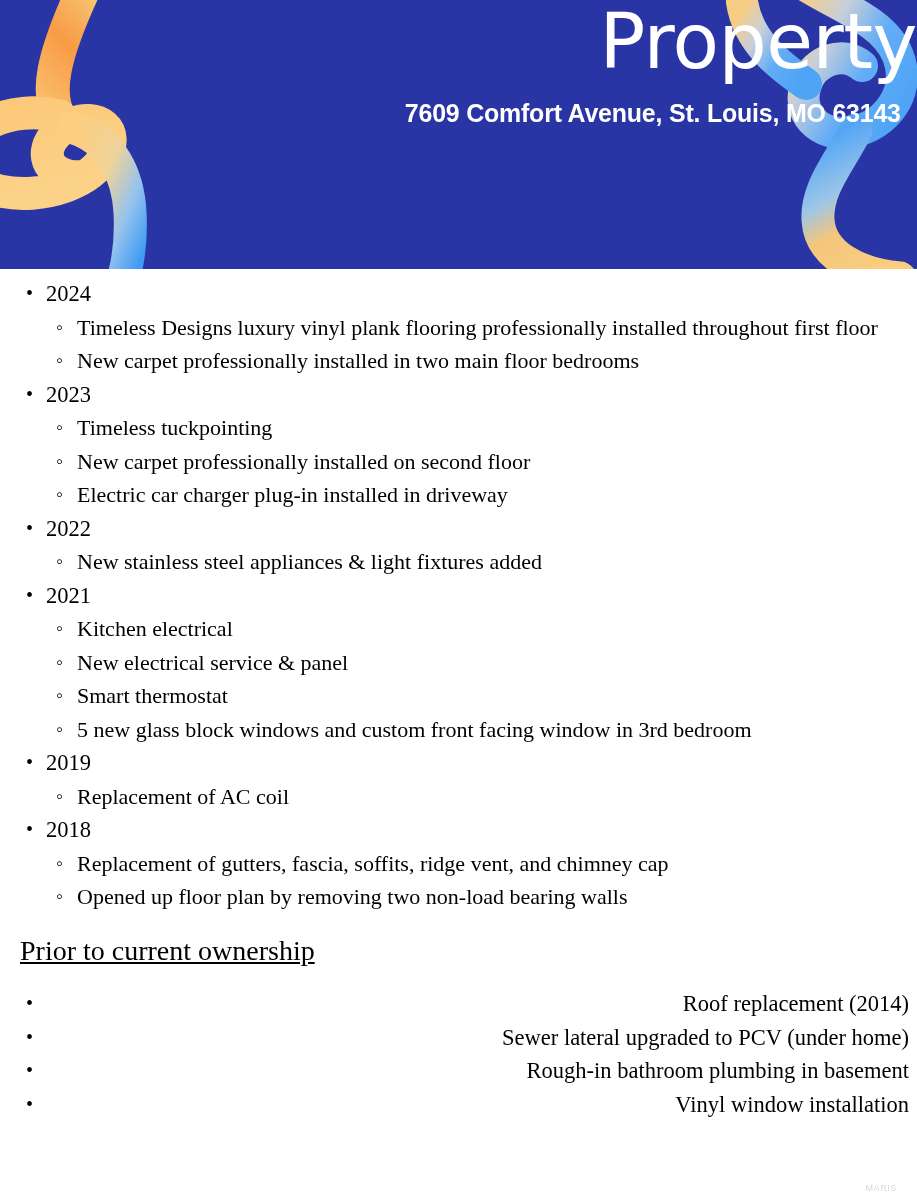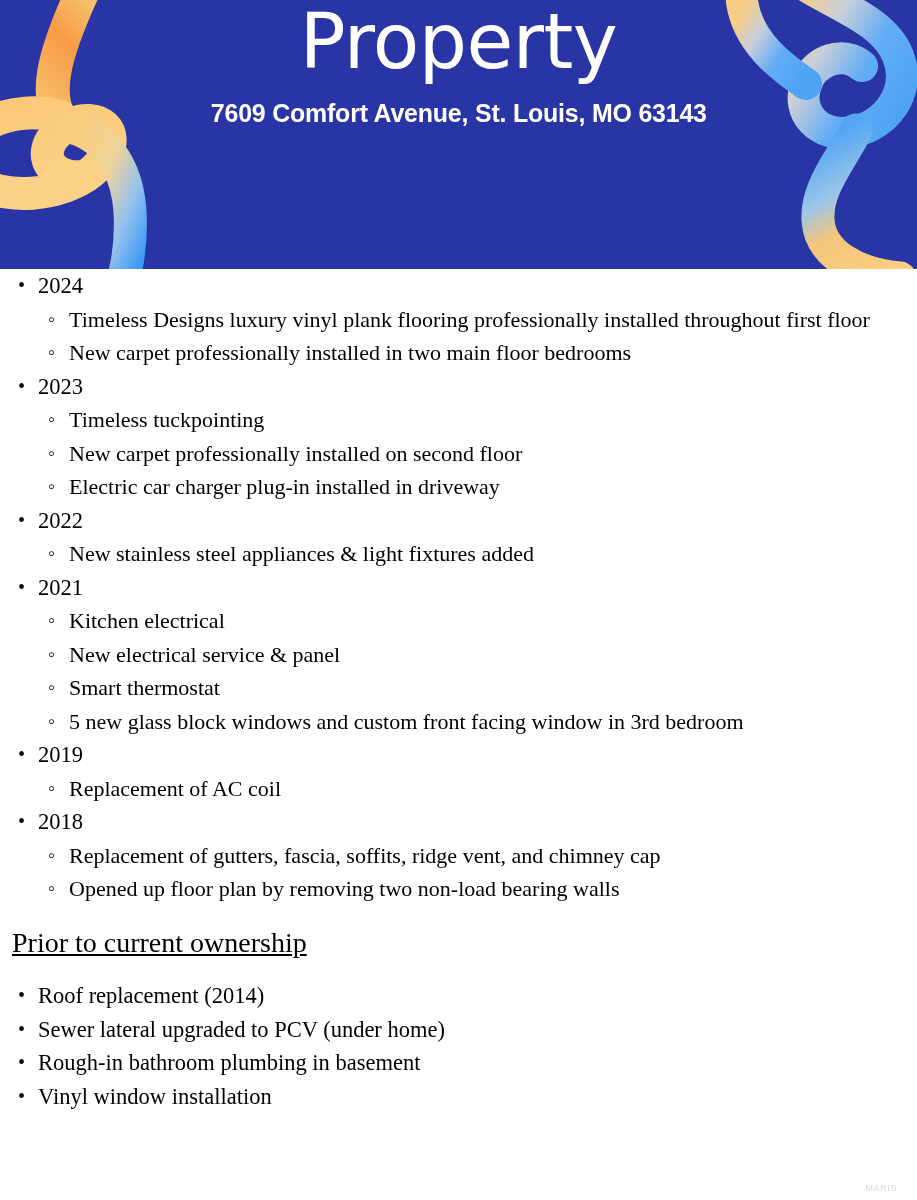--- a/index.html
+++ b/index.html
@@ -33,21 +33,21 @@
     height: 269px;
     pointer-events: none;
   }
   .banner-text {
     position: relative;
     z-index: 2;
     width: 100%;
     height: 100%;
     display: flex;
     flex-direction: column;
-    align-items: center;
+    align-items: flex-end;
     justify-content: flex-start;
     box-sizing: border-box;
     padding-top: 6px;
   }
   .banner-title {
     font-family: "DejaVu Sans", "Liberation Sans", sans-serif;
     color: #ffffff;
     font-size: 76px;
     line-height: 0.96;
     font-weight: 400;
@@ -68,21 +68,21 @@
     margin: 0;
     padding-top: 19px;
     white-space: nowrap;
     transform: scaleX(0.94);
   }
 
   
   .content {
     position: relative;
     padding: 0;
-    margin: 0;
+    margin: 8px;
   }
 
   ul.lvl1 {
     list-style: none;
     margin: 0;
     padding: 0;
   }
   ul.lvl2 {
     list-style: none;
     margin: 0;
@@ -126,20 +126,21 @@
     text-decoration: underline;
     padding-left: 12px;
     margin-top: 20px;
   }
 
   ul.prior-list {
     list-style: none;
     margin: 0;
     padding: 0;
     margin-top: 20px;
+    text-align: right;
   }
   ul.prior-list li {
     position: relative;
     padding-left: 38px;
     font-size: 22.5px;
     line-height: 33.5px;
   }
   ul.prior-list li::before {
     content: "\2022";
     position: absolute;

